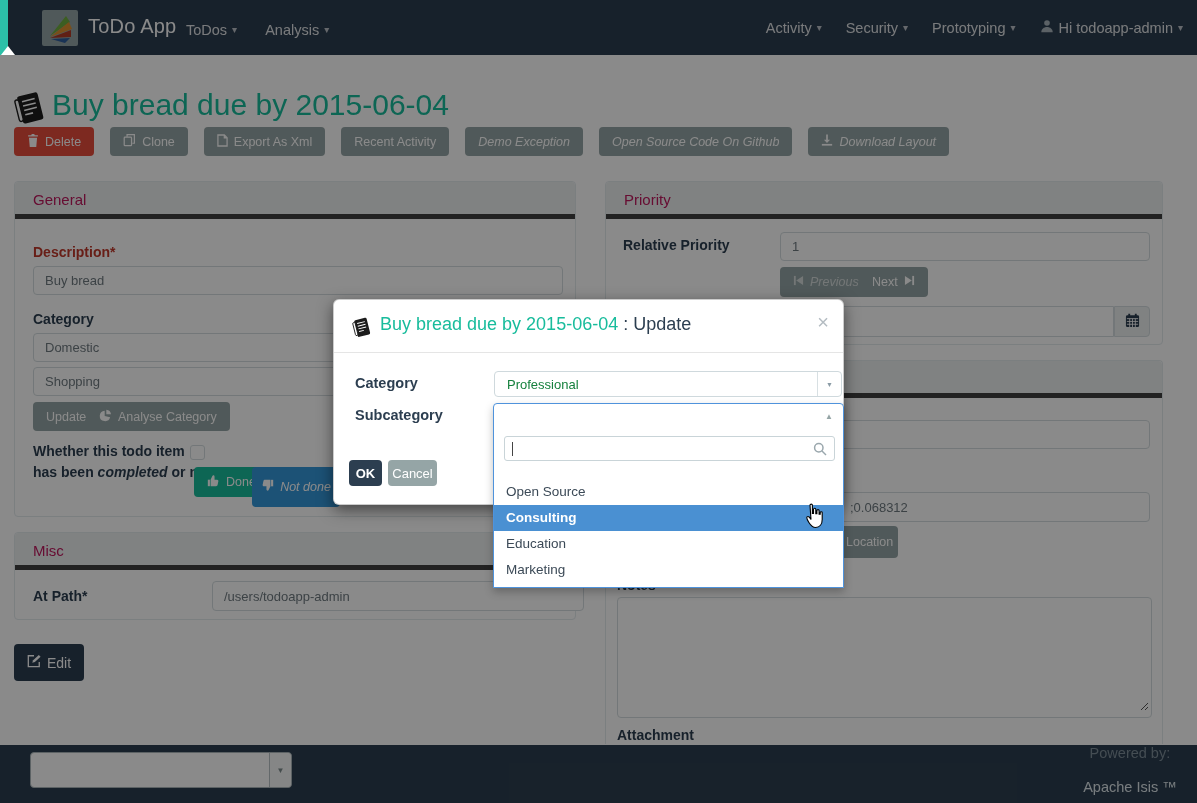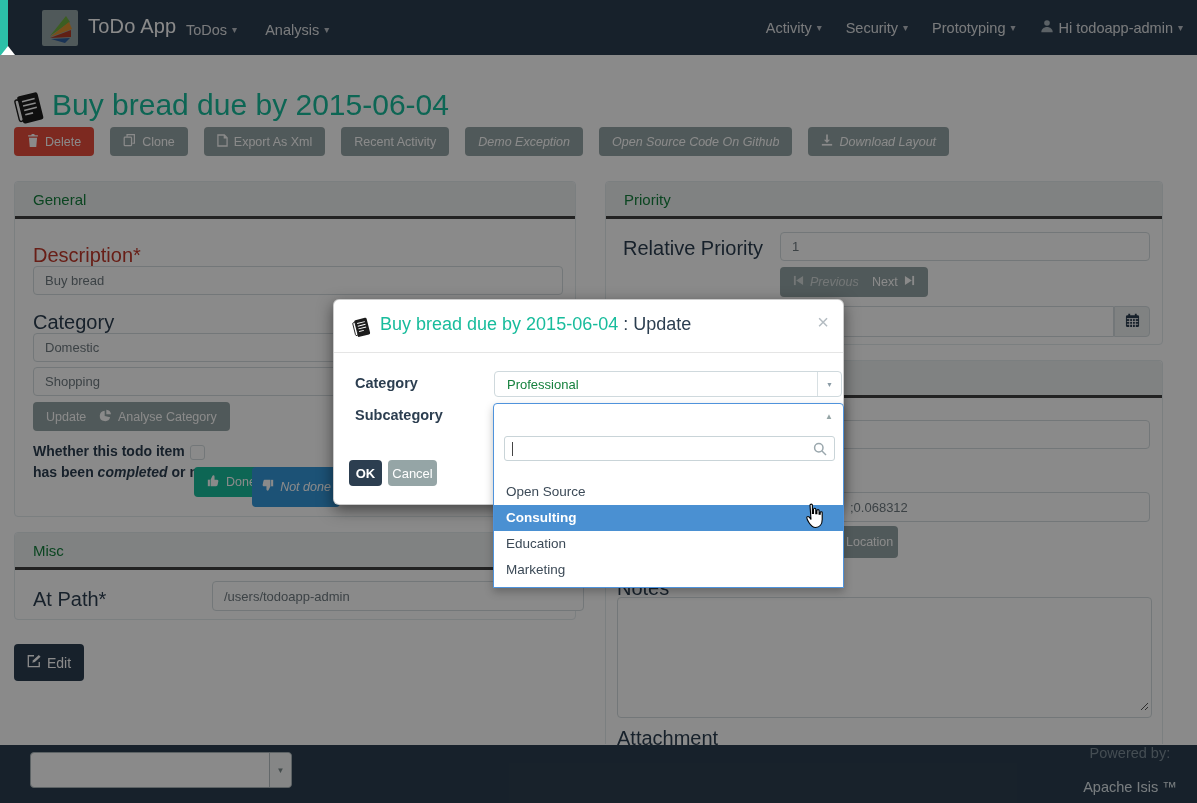--- a/index.html
+++ b/index.html
@@ -24,23 +24,23 @@
          border:none; border-radius:4px; background:#95A5A6; color:#fff; font-size:12.5px; font-family:inherit; cursor:pointer; white-space:nowrap; }
   .btn.danger { background:#E74C3C; }
   .btn.primary { background:#2C3E50; }
   .btn.success { background:#18BC9C; }
   .btn.info { background:#3498DB; }
   .btn.italic { font-style:italic; }
   .btn svg { flex:0 0 auto; }
 
   
   .panel { position:absolute; background:#fff; border:1px solid #e4eaec; border-radius:4px; }
-  .panel-heading { height:37px; line-height:36px; background:#ecf0f1; border-bottom:3px solid #404040;
-                   padding:0 18px; font-size:15px; color:#15803d; border-radius:4px 4px 0 0; }
-  .lbl { position:absolute; font-size:20px; font-weight:normal; color:#2C3E50; }
+  .panel-heading { height:37px; line-height:36px; background:#ecf0f1; border-bottom:5px solid #404040;
+                   padding:0 18px; font-size:15px; color:#be185d; border-radius:4px 4px 0 0; }
+  .lbl { position:absolute; font-size:14px; font-weight:bold; color:#2C3E50; }
   .lbl.req { color:#c0392b; }
   .field { position:absolute; background:#fff; border:1px solid #d5dde0; border-radius:4px;
            font-size:13px; color:#6f7a80; display:flex; align-items:center; padding:0 11px; overflow:hidden; white-space:nowrap; }
   .checkbox { position:absolute; width:15px; height:15px; background:#fff; border:1px solid #d5dde0; border-radius:3px; }
 
   .abtn { position:absolute; }
 
   
   .textarea { position:absolute; background:#fff; border:1px solid #d5dde0; border-radius:4px; }
   .resize-h { position:absolute; right:2px; bottom:2px; }

